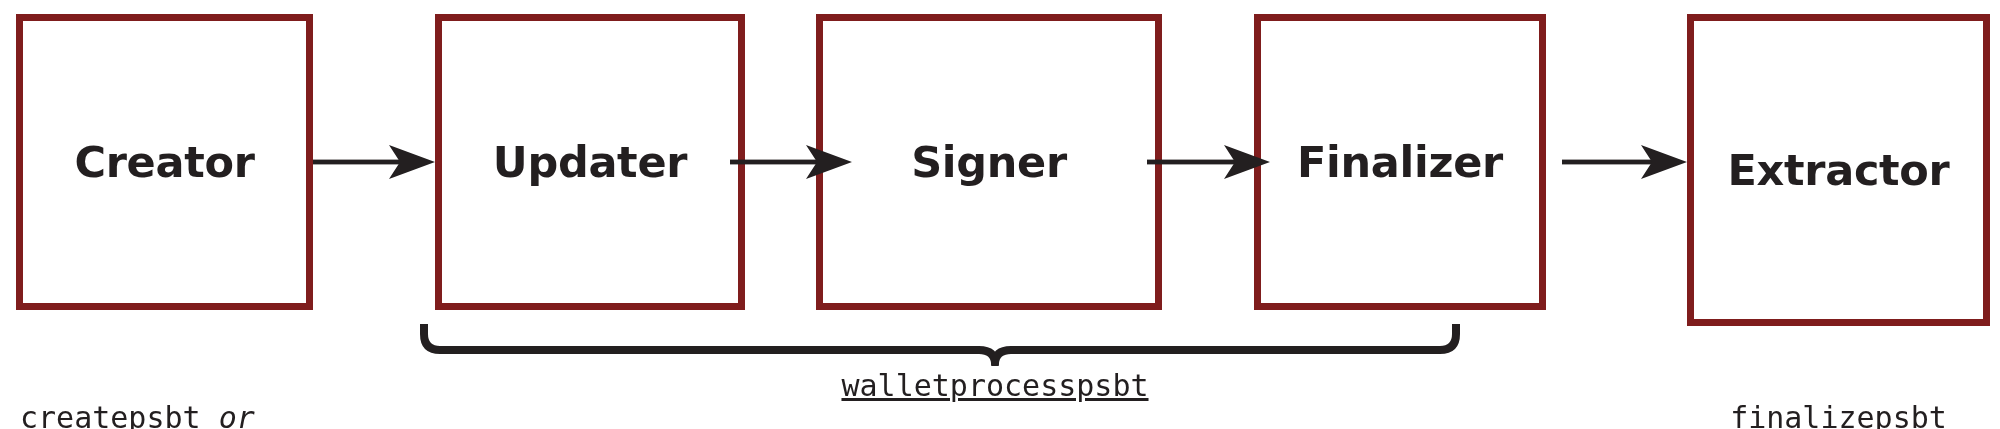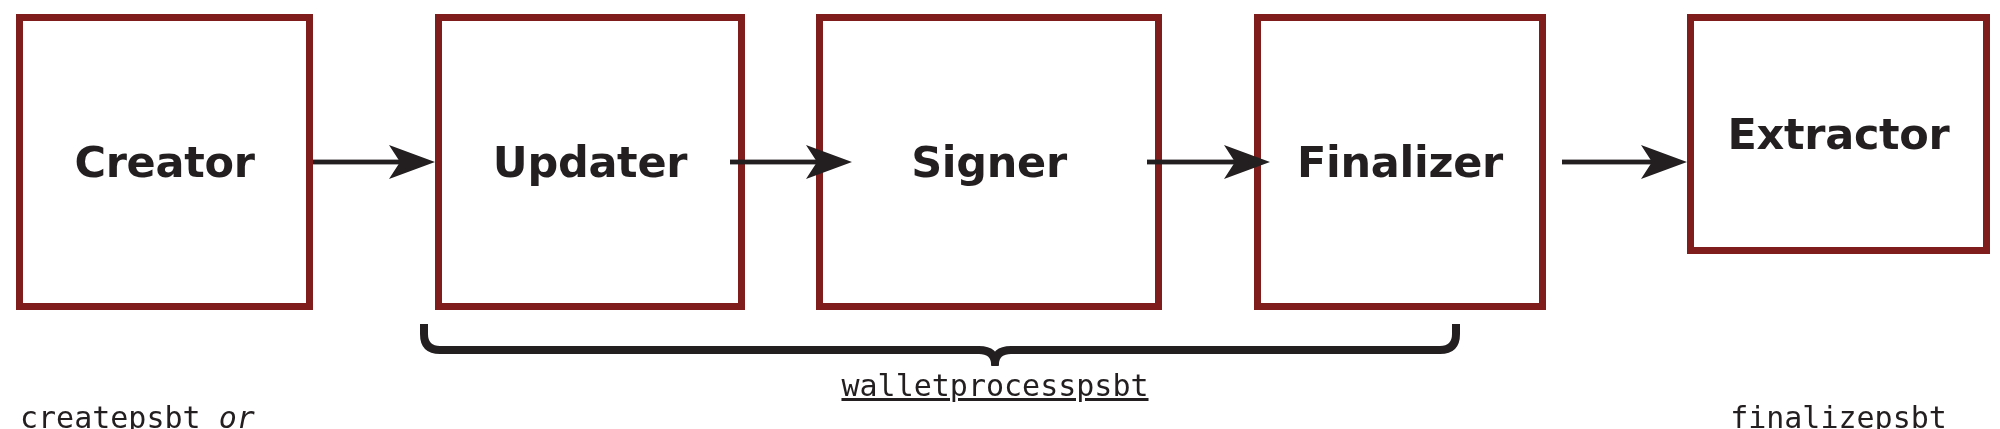--- a/index.html
+++ b/index.html
@@ -82,21 +82,21 @@
   </div>
 
   <div class="stage-box" style="left: 816px; top: 14px; width: 346px; height: 296px;">
     <span class="stage-label">Signer</span>
   </div>
 
   <div class="stage-box" style="left: 1254px; top: 14px; width: 292px; height: 296px;">
     <span class="stage-label">Finalizer</span>
   </div>
 
-  <div class="stage-box" style="left: 1687px; top: 14px; width: 303px; height: 240px;">
+  <div class="stage-box" style="left: 1687px; top: 14px; width: 303px; height: 312px;">
     <span class="stage-label">Extractor</span>
   </div>
 
   <div id="arrow-layer">
       <div class="flow-arrow" style="left: 313px; top: 139px; width: 122px;"><svg width="122" height="46" viewBox="0 0 122 46">
           <rect x="0" y="20.6" width="91" height="4.799999999999997" fill="#231f20"></rect>
           <path d="M 122 23 L 76 6 L 87 23 L 76 40 Z" fill="#231f20"></path>
         </svg></div>
       <div class="flow-arrow" style="left: 730px; top: 139px; width: 122px;"><svg width="122" height="46" viewBox="0 0 122 46">
           <rect x="0" y="20.6" width="91" height="4.799999999999997" fill="#231f20"></rect>

